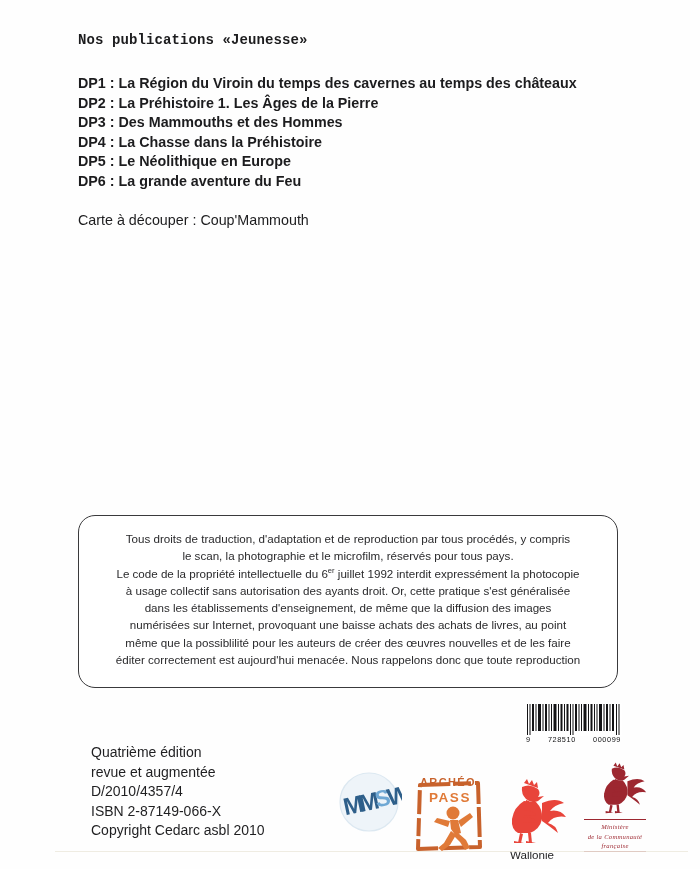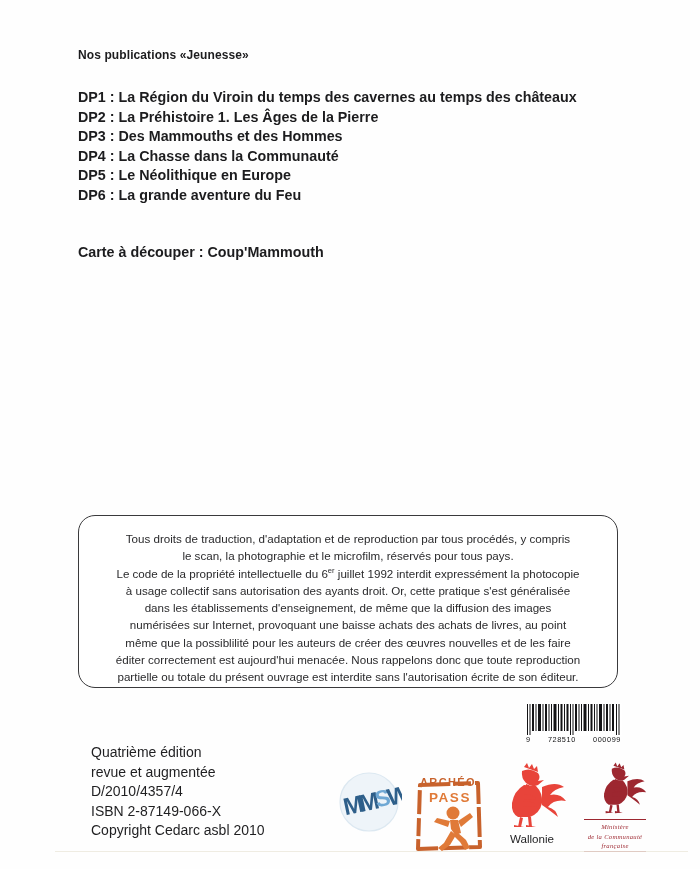--- a/index.html
+++ b/index.html
@@ -24,37 +24,38 @@
 
   
   .pubs {
     position: absolute;
     left: 78px;
     top: 32px;
     width: 560px;
   }
   .pubs-title {
     font-weight: bold;
-    font-size: 12px;
+    font-size: 14px;
     letter-spacing: 0.1px;
     color: #1c1c1e;
-    margin: 16px 0 26px 0;
+    margin: 0 0 26px 0;
+    font-family: Liberation Mono, monospace;
   }
   .pub-item {
     font-weight: bold;
     font-size: 14.3px;
     line-height: 19.6px;
     color: #1c1c1e;
     white-space: nowrap;
   }
   .pubs-card {
-    font-weight: bold;
+    font-weight: normal;
     font-size: 14.3px;
     color: #1c1c1e;
-    margin-top: 38px;
+    margin-top: 20px;
     white-space: nowrap;
   }
 
   
   .notice {
     position: absolute;
     left: 78px;
     top: 515px;
     width: 540px;
     height: 173px;
@@ -126,21 +127,21 @@
     position: absolute;
   }
 
   
   .logo-msw { left: 0px; top: 14px; width: 66px; height: 62px; }
 
   
   .logo-archeo { left: 70px; top: 12px; width: 84px; height: 90px; }
 
   
-  .logo-wallonie { left: 158px; top: 4px; width: 76px; height: 88px; }
+  .logo-wallonie { left: 158px; top: 20px; width: 76px; height: 88px; }
   .wallonie-label {
     text-align: center;
     font-size: 11.6px;
     color: #1f1f21;
     margin-top: 1px;
   }
 
   
   .logo-ministere { left: 238px; top: 4px; width: 82px; height: 88px; }
   .ministere-caption {
@@ -177,37 +178,36 @@
 <body>
 
 <div class="page">
 
   <div class="pubs">
     <div class="pubs-title">Nos publications «Jeunesse»</div>
 
     <div class="pub-item">DP1 : La Région du Viroin du temps des cavernes au temps des châteaux</div>
     <div class="pub-item">DP2 : La Préhistoire 1. Les Âges de la Pierre</div>
     <div class="pub-item">DP3 : Des Mammouths et des Hommes</div>
-    <div class="pub-item">DP4 : La Chasse dans la Communauté</div>
+    <div class="pub-item">DP4 : La Chasse dans la Préhistoire</div>
     <div class="pub-item">DP5 : Le Néolithique en Europe</div>
     <div class="pub-item">DP6 : La grande aventure du Feu</div>
 
     <div class="pubs-card">Carte à découper : Coup'Mammouth</div>
   </div>
 
   <div class="notice">
     <p>Tous droits de traduction, d'adaptation et de reproduction par tous procédés, y compris</p>
     <p>le scan, la photographie et le microfilm, réservés pour tous pays.</p>
     <p><span>Le code de la propriété intellectuelle du 6</span><sup>er</sup><span> juillet 1992 interdit expressément la photocopie</span></p>
     <p>à usage collectif sans autorisation des ayants droit. Or, cette pratique s'est généralisée</p>
     <p>dans les établissements d'enseignement, de même que la diffusion des images</p>
     <p>numérisées sur Internet, provoquant une baisse achats des achats de livres, au point</p>
     <p>même que la possiblilité pour les auteurs de créer des œuvres nouvelles et de les faire</p>
     <p>éditer correctement est aujourd'hui menacée. Nous rappelons donc que toute reproduction</p>
-    <p>partielle ou totale du présent ouvrage est interdite sans l'autorisation écrite de son éditeur.</p>
   </div>
 
   <div class="imprint">
     <div>Quatrième édition</div>
     <div>revue et augmentée</div>
     <div>D/2010/4357/4</div>
     <div>ISBN 2-87149-066-X</div>
     <div>Copyright Cedarc asbl 2010</div>
   </div>
 

